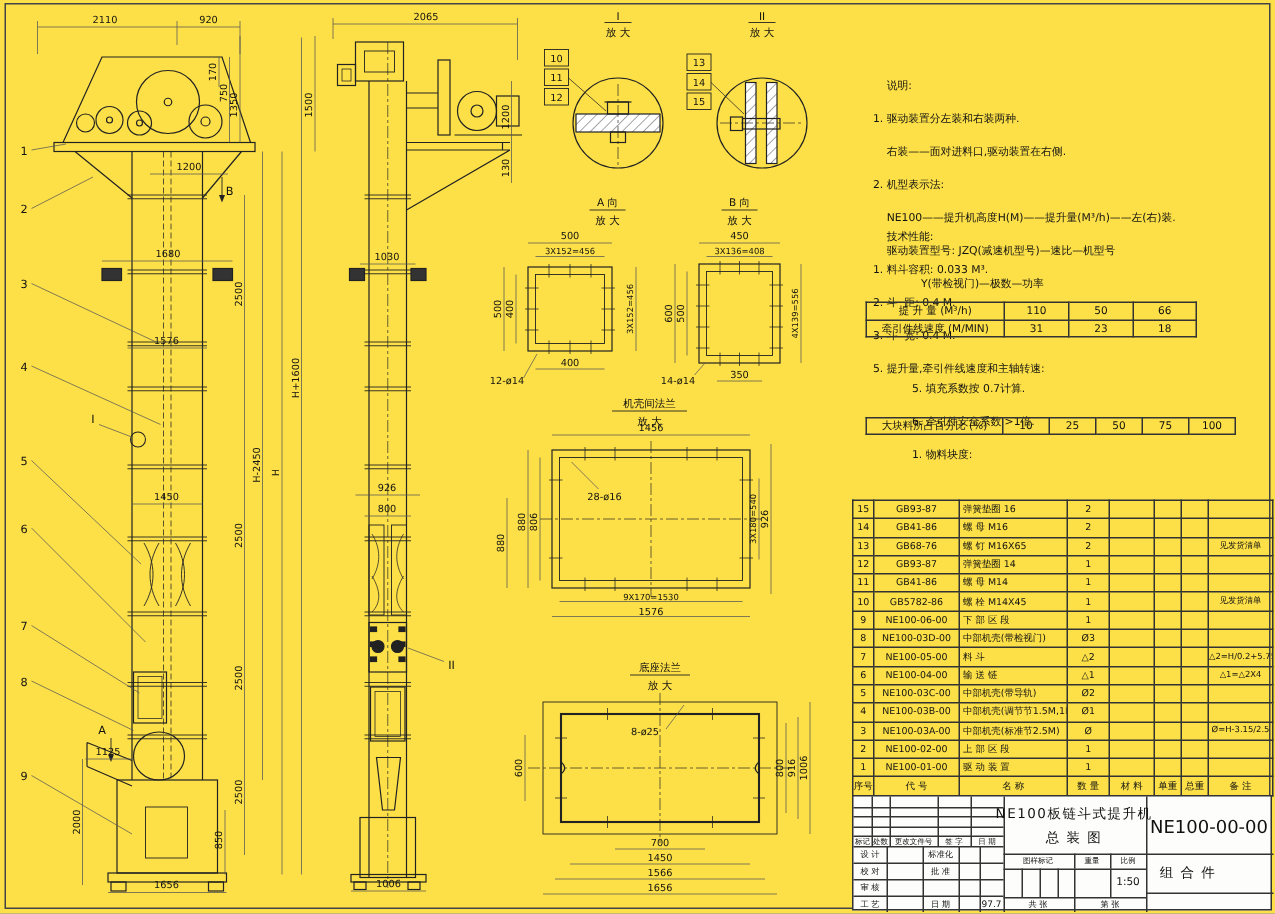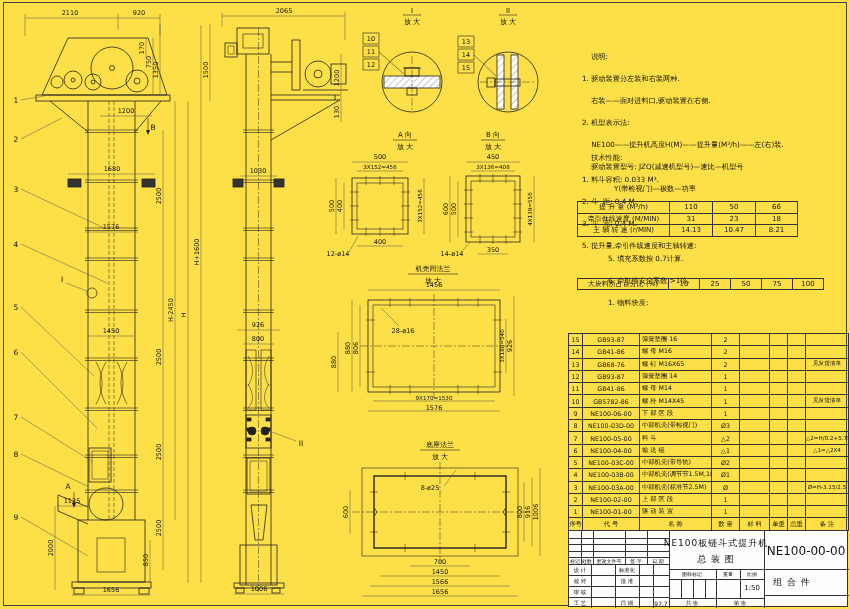--- a/index.html
+++ b/index.html
@@ -334,26 +334,20 @@
             <td>提 升 量  (M³/h)</td>
             <td>110</td>
             <td>50</td>
             <td>66</td>
           </tr>
 <tr>
             <td>牵引件线速度 (M/MIN)</td>
             <td>31</td>
             <td>23</td>
             <td>18</td>
-          </tr>
-<tr>
-            <td>主 轴 转 速 (r/MIN)</td>
-            <td>14.13</td>
-            <td>10.47</td>
-            <td>8.21</td>
           </tr>
 </tbody>
       </table>
 
 <div class="txt" style="left:48px;top:242px">
 <div>5. 填充系数按 0.7计算.</div>
 <div>6. 牵引件安全系数 &gt;1倍.</div>
 <div>1. 物料块度:</div>
 </div>
 

